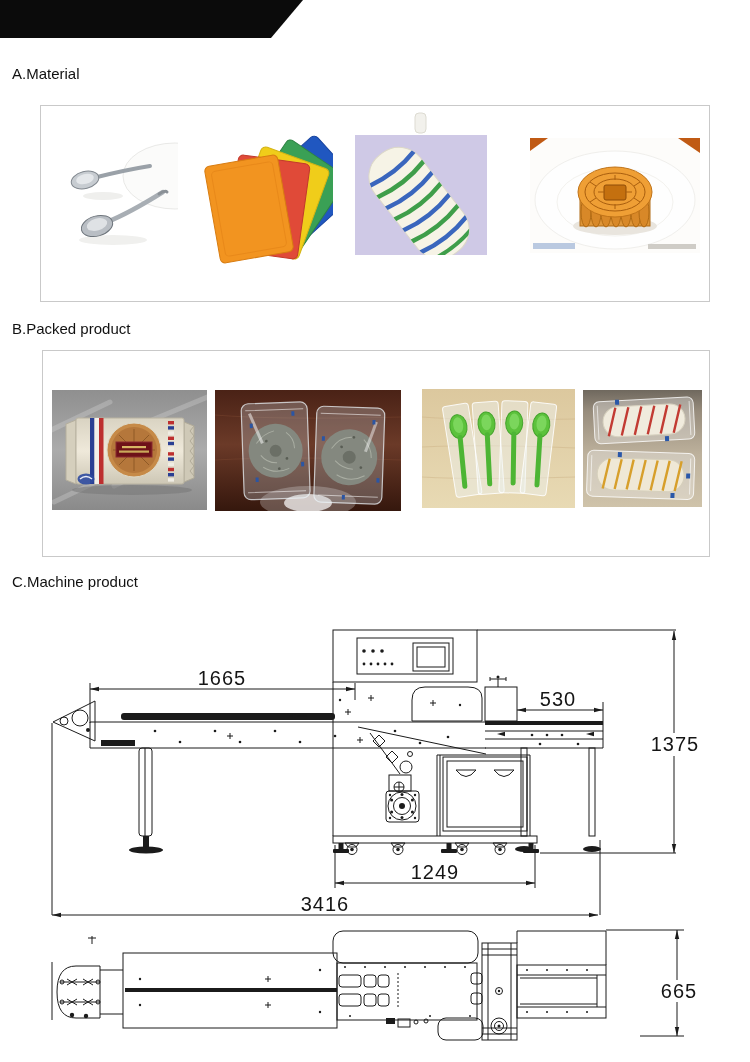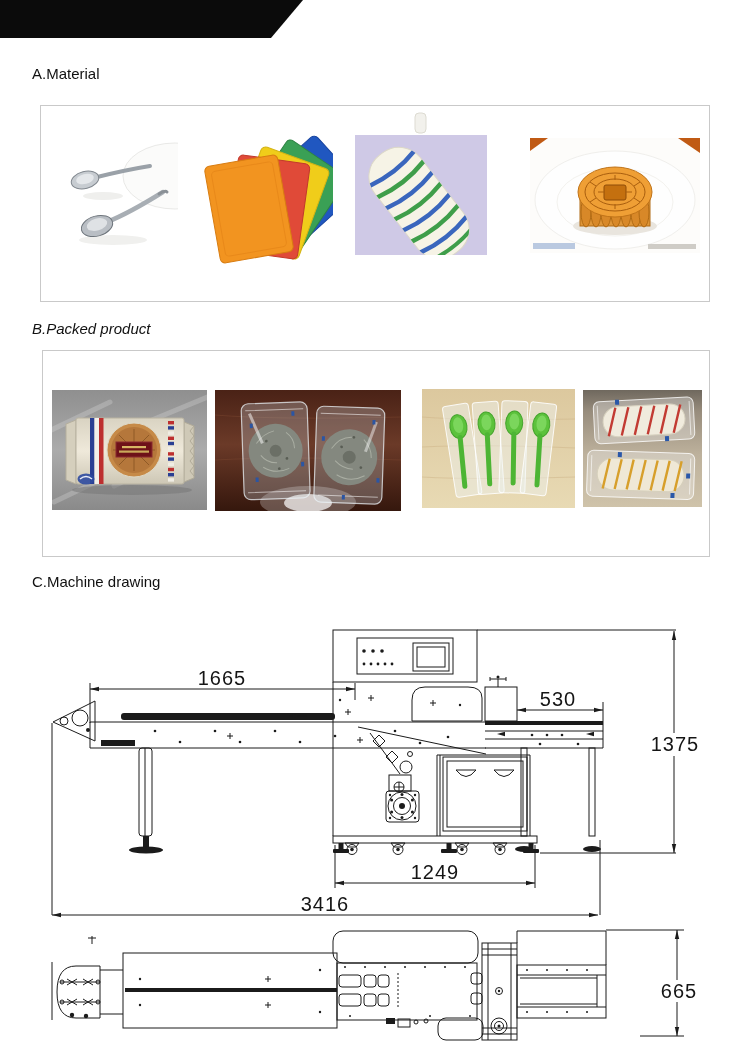--- a/index.html
+++ b/index.html
@@ -2,22 +2,22 @@
 <html><head>
 <meta charset="utf-8">
 <style>
   html,body{margin:0;padding:0;background:#fff;}
   .page{position:relative;width:750px;height:1062px;background:#fff;overflow:hidden;
         font-family:"Liberation Sans",sans-serif;color:#1a1a1a;}
   .banner{position:absolute;left:0;top:0;width:305px;height:38px;background:#0b0b0b;
           clip-path:polygon(0 0,303px 0,271px 38px,0 38px);}
   .banner-title{position:absolute;left:35px;top:4px;font-size:25px;font-weight:bold;
                 letter-spacing:.5px;color:#e8791c;}
-  .section-heading{position:absolute;left:32px;font-size:15px;color:#111;}
-  .h-a{top:65px;} .h-b{top:320px;font-style:italic;} .h-c{top:573px;}
+  .section-heading{position:absolute;left:12px;font-size:15px;color:#111;}
+  .h-a{top:65px;} .h-b{top:320px;} .h-c{top:573px;}
   .pbox{position:absolute;border:1px solid #c9c9c9;background:#fff;}
   .box-a{left:40px;top:105px;width:668px;height:195px;}
   .box-b{left:42px;top:350px;width:666px;height:205px;}
   .photo{position:absolute;overflow:hidden;}
   .photo svg{display:block;}
   .ph-a1{left:55px;top:118px;width:123px;height:145px;}
   .ph-a2{left:193px;top:125px;width:140px;height:143px;}
   .ph-a3{left:355px;top:107px;width:132px;height:148px;}
   .ph-a4{left:530px;top:138px;width:170px;height:115px;}
   .ph-b1{left:52px;top:390px;width:155px;height:120px;}
@@ -299,21 +299,21 @@
         <path d="M4,5 V41 M103,5 V41" stroke="#ffffff" stroke-opacity="0.6" fill="none"></path>
         <rect x="10" y="7" width="87" height="32" rx="16" fill="#efe8d6" stroke="#d6d0bc"></rect>
         <path d="M22,8 L16,38 M34,8 L28,38 M46,8 L40,38 M58,8 L52,38 M70,8 L64,38 M82,8 L76,38 M94,8 L88,38" stroke="#d79f2b" stroke-width="2.4" fill="none"></path>
         <rect x="30" y="1" width="4" height="5" fill="#2a57a8"></rect>
           <rect x="84" y="40" width="4" height="5" fill="#2a57a8"></rect>
           <rect x="99" y="20" width="4" height="5" fill="#2a57a8"></rect>
       </g>
     </svg>
   </div>
 
-  <div class="section-heading h-c">C.Machine drawing</div>
+  <div class="section-heading h-c">C.Machine product</div>
 
   <div class="machine">
     <svg width="750" height="445" viewBox="0 617 750 445">
       <g stroke="#1b1b1b" stroke-width="1" fill="none">
 
         <g>
 
           <path d="M95,701 L53,722 L95,741 Z"></path>
           <circle cx="80" cy="718" r="8"></circle>
             <circle cx="64" cy="721" r="4"></circle>

